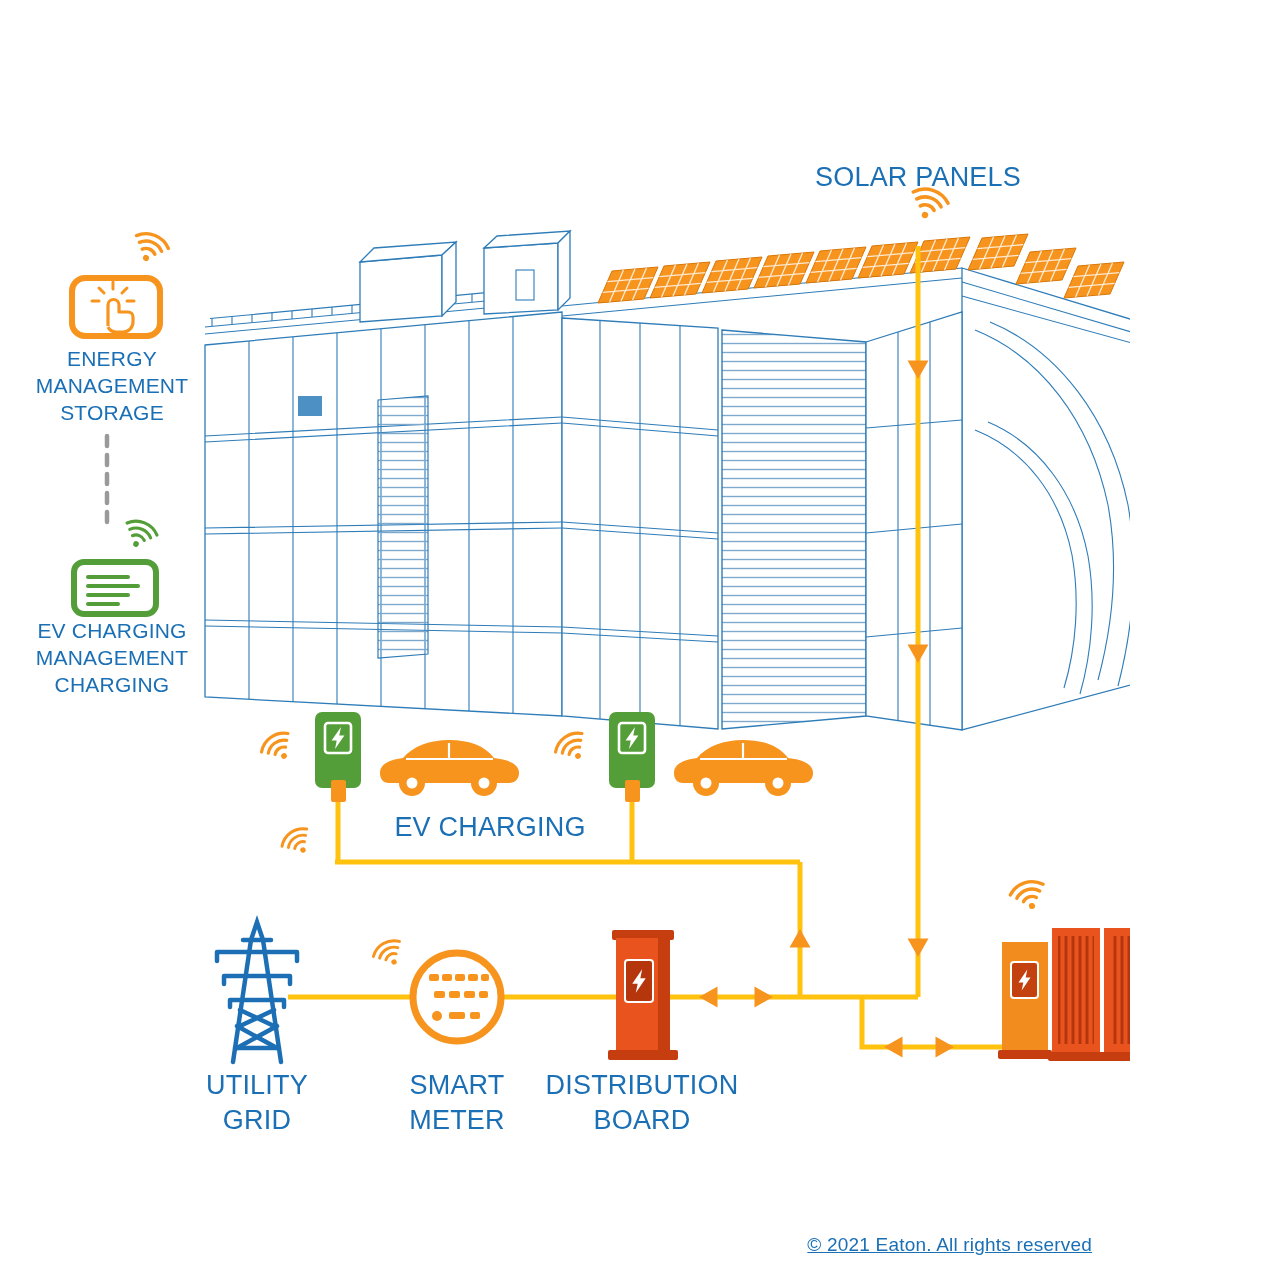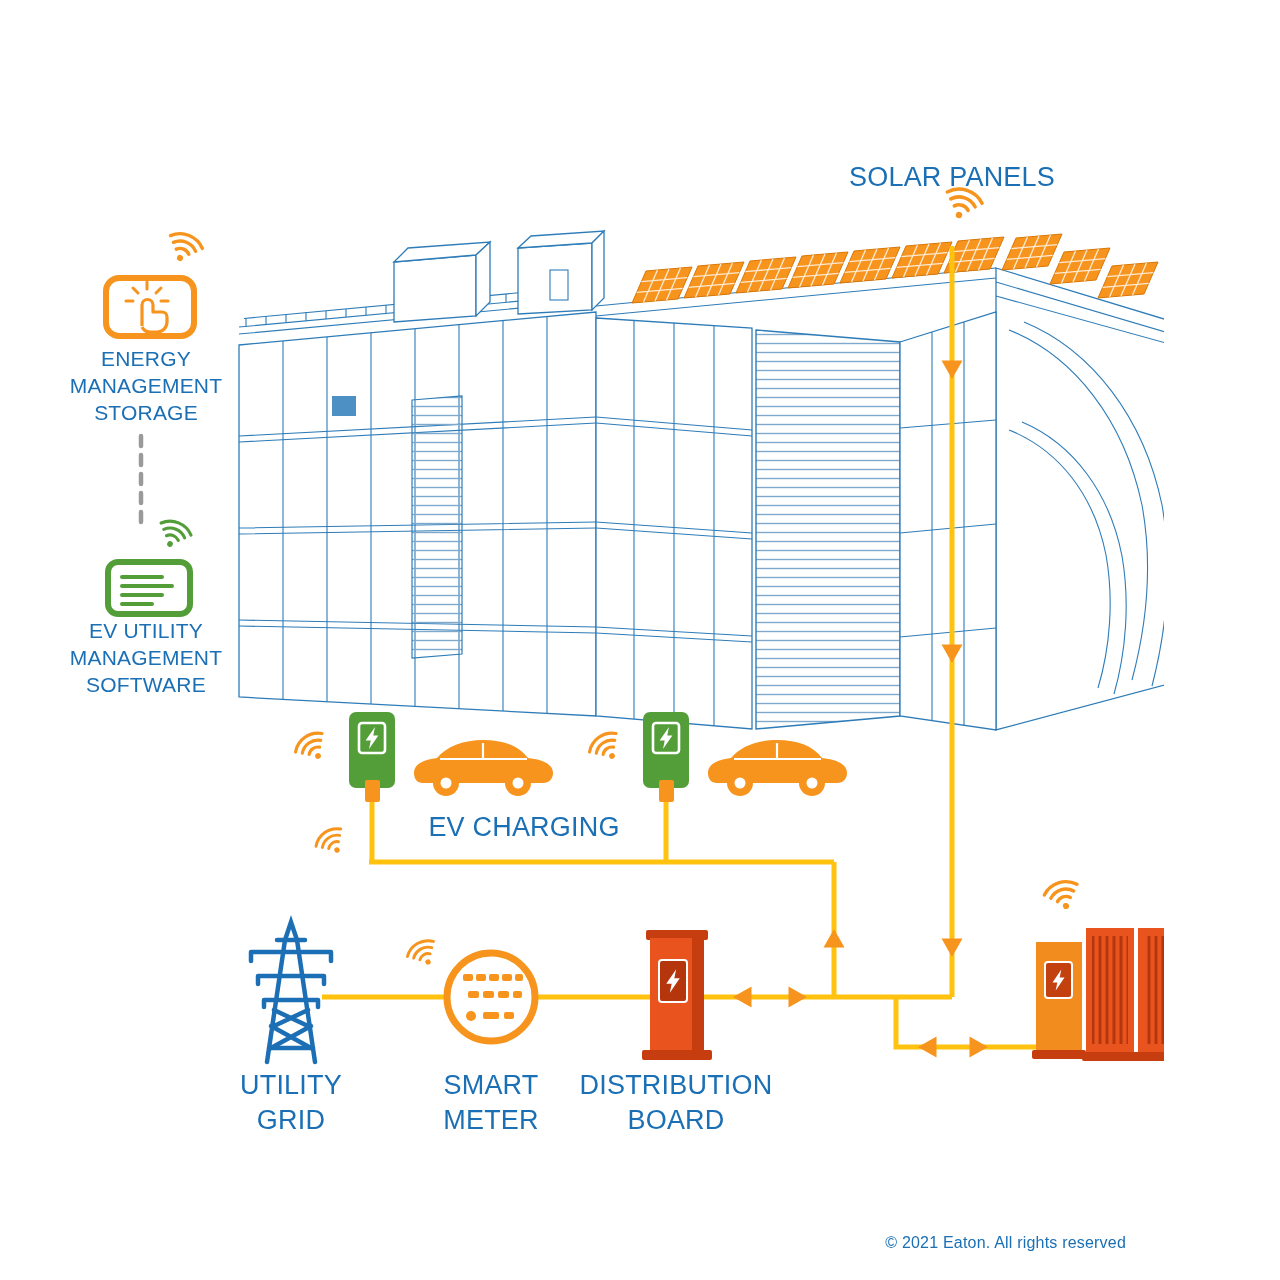--- a/index.html
+++ b/index.html
@@ -1,30 +1,30 @@
 <!DOCTYPE html>
 <html><head>
 <meta charset="utf-8">
 <style>
   html,body{margin:0;padding:0;background:#fff;}
   .stage{position:relative;width:1130px;height:1280px;background:#ffffff;
-         font-family:"Liberation Sans",sans-serif;overflow:hidden;margin-left:34px;}
+         font-family:"Liberation Sans",sans-serif;overflow:hidden;}
   .stage svg{position:absolute;left:0;top:0;}
   .lbl{position:absolute;color:#1A6FB5;text-align:center;line-height:1.28;letter-spacing:.2px;}
   .lbl-lg{font-size:27px;}
   .lbl-md{font-size:21px;}
   #lbl-solar{left:768px;top:160px;width:300px;}
   #lbl-ems{left:8px;top:346px;width:208px;}
   #lbl-evms{left:8px;top:618px;width:208px;}
   #lbl-ev{left:350px;top:810px;width:280px;}
   #lbl-grid{left:187px;top:1068px;width:140px;}
   #lbl-meter{left:382px;top:1068px;width:150px;}
   #lbl-board{left:527px;top:1068px;width:230px;}
   #lbl-storage{left:993px;top:1068px;width:170px;}
-  #lbl-copy{position:absolute;right:38px;top:1234px;color:#1A6FB5;font-size:16px;letter-spacing:.2px;}
+  #lbl-copy{position:absolute;right:38px;top:1234px;color:#1A6FB5;font-size:19px;letter-spacing:.2px;text-decoration:underline;}
   .bL{stroke:#2E7CB8;stroke-width:1.1;fill:none;}
   .bF{fill:#ffffff;stroke:#2E7CB8;stroke-width:1.3;}
 </style>
 </head>
 <body>
 
 <div class="stage">
 
 <svg width="1280" height="1280" viewBox="0 0 1280 1280">
   <defs>
@@ -234,20 +234,20 @@
     <rect x="1058" y="936" width="36" height="108" fill="url(#vslatRed)"></rect>
     <rect x="1110" y="936" width="36" height="108" fill="url(#vslatRed)"></rect>
     <rect x="1048" y="1052" width="108" height="9" rx="2" fill="#C63D10"></rect>
   </g>
 
   <use href="#wifi" transform="translate(925,215) rotate(18) scale(0.85)" color="#F7941D"></use>
 </svg>
 
 <div id="lbl-solar" class="lbl lbl-lg">SOLAR PANELS</div>
 <div id="lbl-ems" class="lbl lbl-md">ENERGY MANAGEMENT STORAGE</div>
-<div id="lbl-evms" class="lbl lbl-md">EV UTILITY MANAGEMENT SOFTWARE</div>
+<div id="lbl-evms" class="lbl lbl-md">EV CHARGING MANAGEMENT CHARGING</div>
 <div id="lbl-grid" class="lbl lbl-lg">UTILITY GRID</div>
 <div id="lbl-ev" class="lbl lbl-lg">EV CHARGING</div>
 <div id="lbl-meter" class="lbl lbl-lg">SMART METER</div>
 <div id="lbl-board" class="lbl lbl-lg">DISTRIBUTION BOARD</div>
 <div id="lbl-copy">© 2021 Eaton. All rights reserved</div>
 
 </div>
 
 </body></html>

